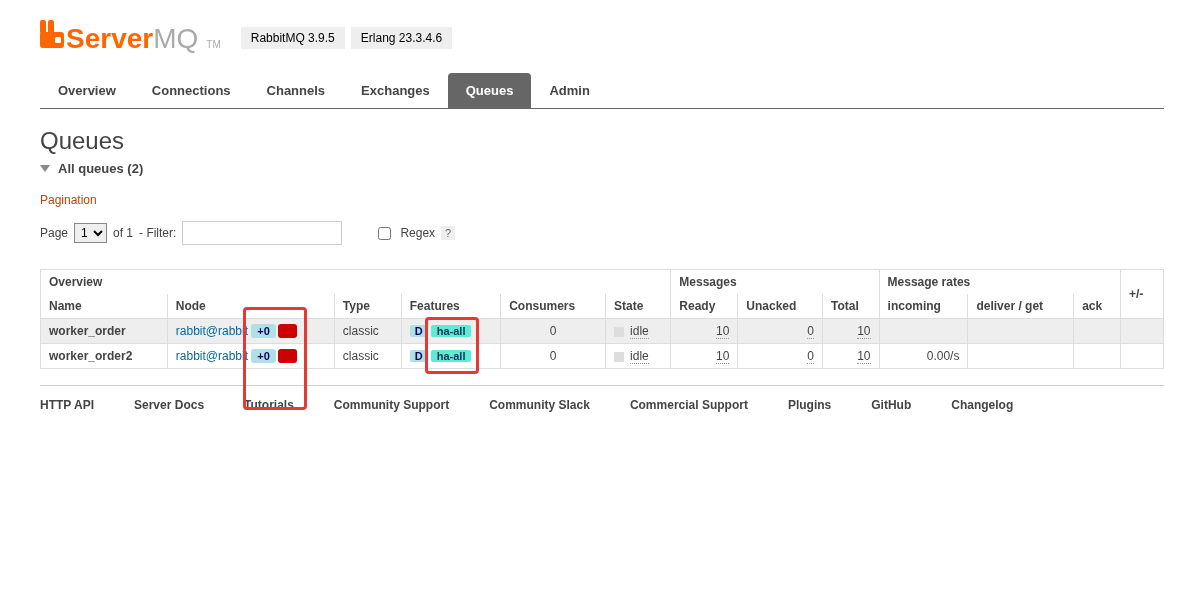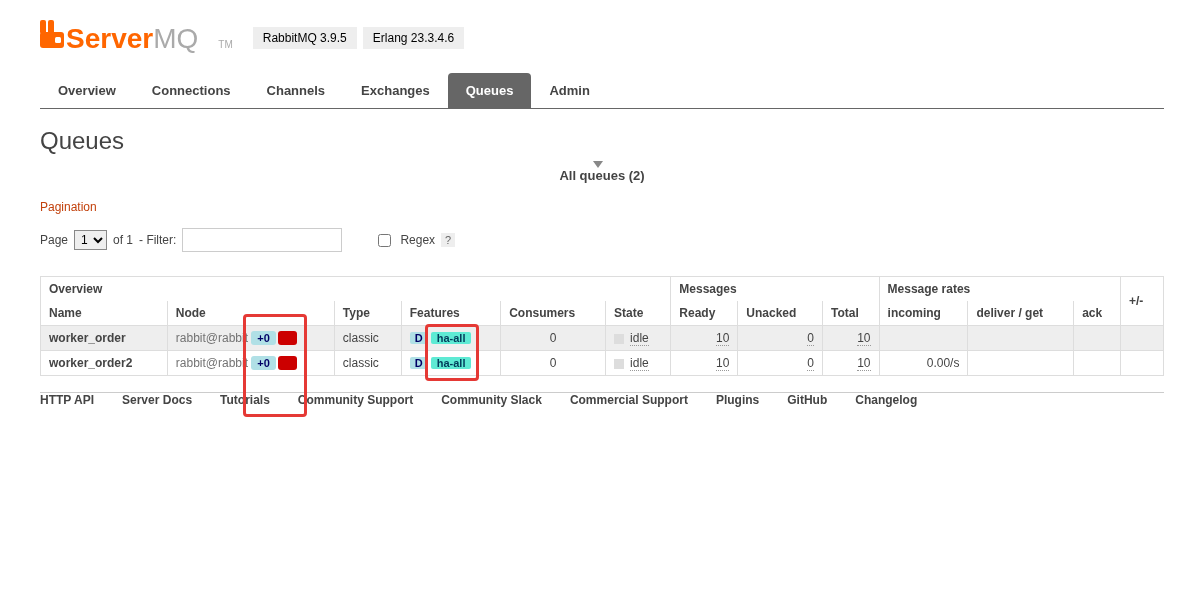--- a/index.html
+++ b/index.html
@@ -35,21 +35,21 @@
     color: #f60;
   }
   .logo-mq {
     font-size: 28px;
     font-weight: 300;
     color: #aaa;
   }
   .logo-tm {
     font-size: 10px;
     color: #aaa;
-    margin-left: 20px;
+    margin-left: 8px;
   }
   .version-badge {
     background: #eee;
     color: #000000;
     padding: 4px 10px;
     font-size: 12px;
     margin-right: 6px;
   }
   .nav {
     border-bottom: 1px solid #666;
@@ -74,21 +74,20 @@
     margin: 18px 0 4px 0;
   }
   .collapser {
     display: flex;
     align-items: center;
     font-weight: bold;
     font-size: 13px;
     color: #444;
     padding: 2px 0;
     cursor: pointer;
-    flex-direction: column;
   }
   .triangle-down {
     width: 0; height: 0;
     border-left: 5px solid transparent;
     border-right: 5px solid transparent;
     border-top: 7px solid #888;
     margin-right: 8px;
   }
   .triangle-right {
     width: 0; height: 0;
@@ -160,21 +159,21 @@
   table.queues tr.alt td {
     background: #eee;
   }
   .toggle-cell {
     text-align: center;
     font-weight: bold;
     cursor: pointer;
     width: 26px;
   }
   .node-text {
-    color: #737373;
+    color: #0369a1;
   }
   .moniker {
     display: inline-block;
     background: #b0e0e6;
     color: #006;
     border-radius: 3px;
     padding: 1px 6px;
     font-size: 11px;
     font-weight: bold;
     margin-right: 2px;
@@ -217,22 +216,23 @@
     display: inline-block;
     width: 10px;
     height: 10px;
     background: #ddd;
     margin-right: 6px;
     vertical-align: middle;
   }
   .footer {
     border-top: 1px solid #ccc;
     margin-top: 16px;
-    display: flex;
-    gap: 28px;
+    padding-top: 12px;
+    display: flex;
+    gap: 40px;
     font-weight: bold;
     font-size: 12px;
     color: #444;
   }
   .highlight-box {
     position: absolute;
     border: 3px solid #e53935;
     border-radius: 4px;
     pointer-events: none;
     z-index: 10;

